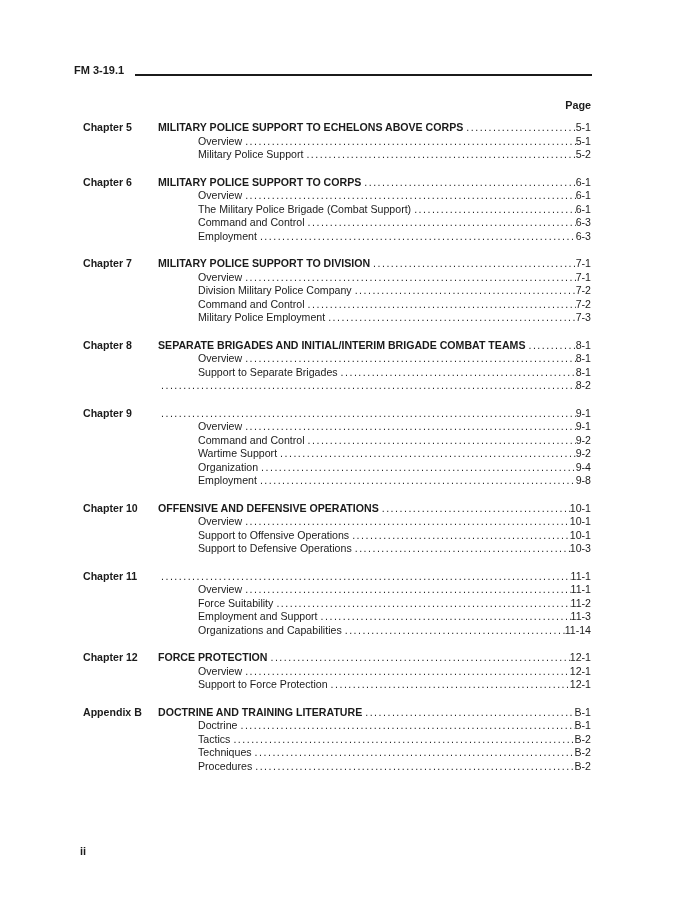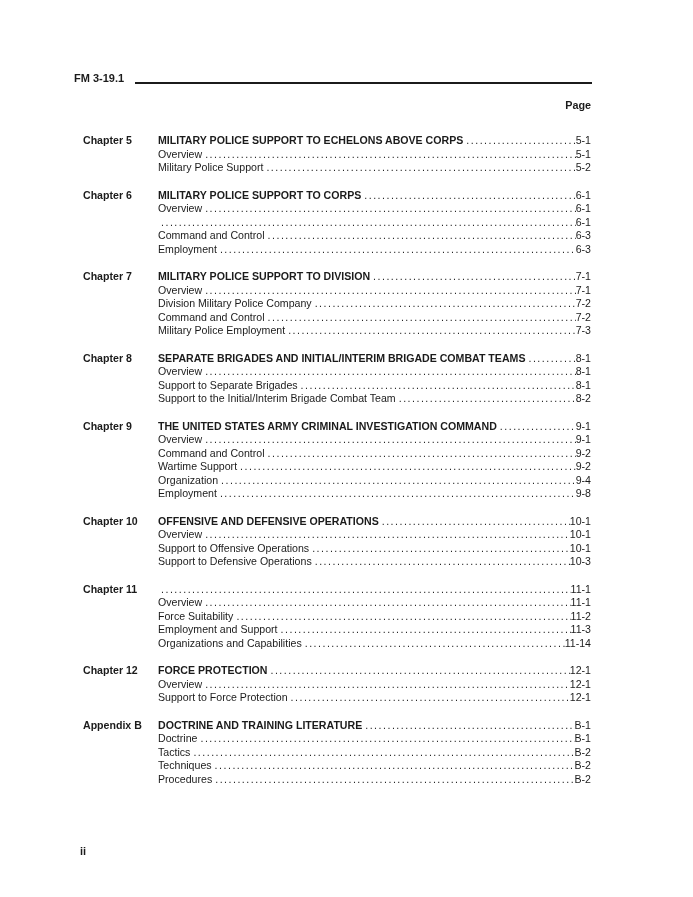--- a/index.html
+++ b/index.html
@@ -8,21 +8,21 @@
     background: #ffffff;
   }
   body {
     font-family: "Liberation Sans", sans-serif;
     color: #1b1b1b;
     position: relative;
     overflow: hidden;
   }
   .header-row {
     position: absolute;
-    left: 74px; right: 101px; top: 72px;
+    left: 74px; right: 101px; top: 64px;
     display: flex;
     align-items: flex-end;
   }
   .doc-id {
     font-weight: bold;
     font-size: 11px;
     line-height: 13px;
     white-space: nowrap;
   }
   .rule {
@@ -34,21 +34,21 @@
   }
   .toc {
     position: absolute;
     left: 83px; right: 102px; top: 99px;
   }
   .page-col-label {
     text-align: right;
     font-weight: bold;
     font-size: 10.8px;
     line-height: 13px;
-    margin-bottom: 22px;
+    margin-bottom: 9px;
   }
   .toc-group { margin-bottom: 14px; }
   .toc-row {
     display: flex;
     align-items: center;
     font-size: 10.6px;
     line-height: 13.5px;
   }
   .chapter-label {
     flex: 0 0 75px;
@@ -57,20 +57,21 @@
   }
   .entry-title {
     flex: 0 0 auto;
     font-weight: bold;
     white-space: nowrap;
   }
   .section-row { padding-left: 75px; }
   .section-title {
     flex: 0 0 auto;
     white-space: nowrap;
+    margin-left: 40px;
   }
   .leader {
     flex: 1 1 auto;
     overflow: hidden;
     white-space: nowrap;
     min-width: 6px;
     padding-left: 3px;
     padding-right: 2px;
   }
   .leader::after {
@@ -128,20 +129,21 @@
       <span class="pagenum">6-1</span>
     </div>
 
   <div class="toc-row section-row">
     <span class="section-title">Overview</span>
     <span class="leader"></span>
     <span class="pagenum">6-1</span>
   </div>
 
   <div class="toc-row section-row">
+    <span class="section-title">The Military Police Brigade (Combat Support)</span>
     <span class="leader"></span>
     <span class="pagenum">6-1</span>
   </div>
 
   <div class="toc-row section-row">
     <span class="section-title">Command and Control</span>
     <span class="leader"></span>
     <span class="pagenum">6-3</span>
   </div>
 
@@ -199,30 +201,28 @@
     <span class="pagenum">8-1</span>
   </div>
 
   <div class="toc-row section-row">
     <span class="section-title">Support to Separate Brigades</span>
     <span class="leader"></span>
     <span class="pagenum">8-1</span>
   </div>
 
   <div class="toc-row section-row">
-    <span class="section-title">Support to the Initial/Interim Brigade Combat Team</span>
     <span class="leader"></span>
     <span class="pagenum">8-2</span>
   </div>
 </div>
 
   <div class="toc-group">
     <div class="toc-row">
       <span class="chapter-label">Chapter 9</span>
-      <span class="entry-title">THE UNITED STATES ARMY CRIMINAL INVESTIGATION COMMAND</span>
       <span class="leader"></span>
       <span class="pagenum">9-1</span>
     </div>
 
   <div class="toc-row section-row">
     <span class="section-title">Overview</span>
     <span class="leader"></span>
     <span class="pagenum">9-1</span>
   </div>
 

